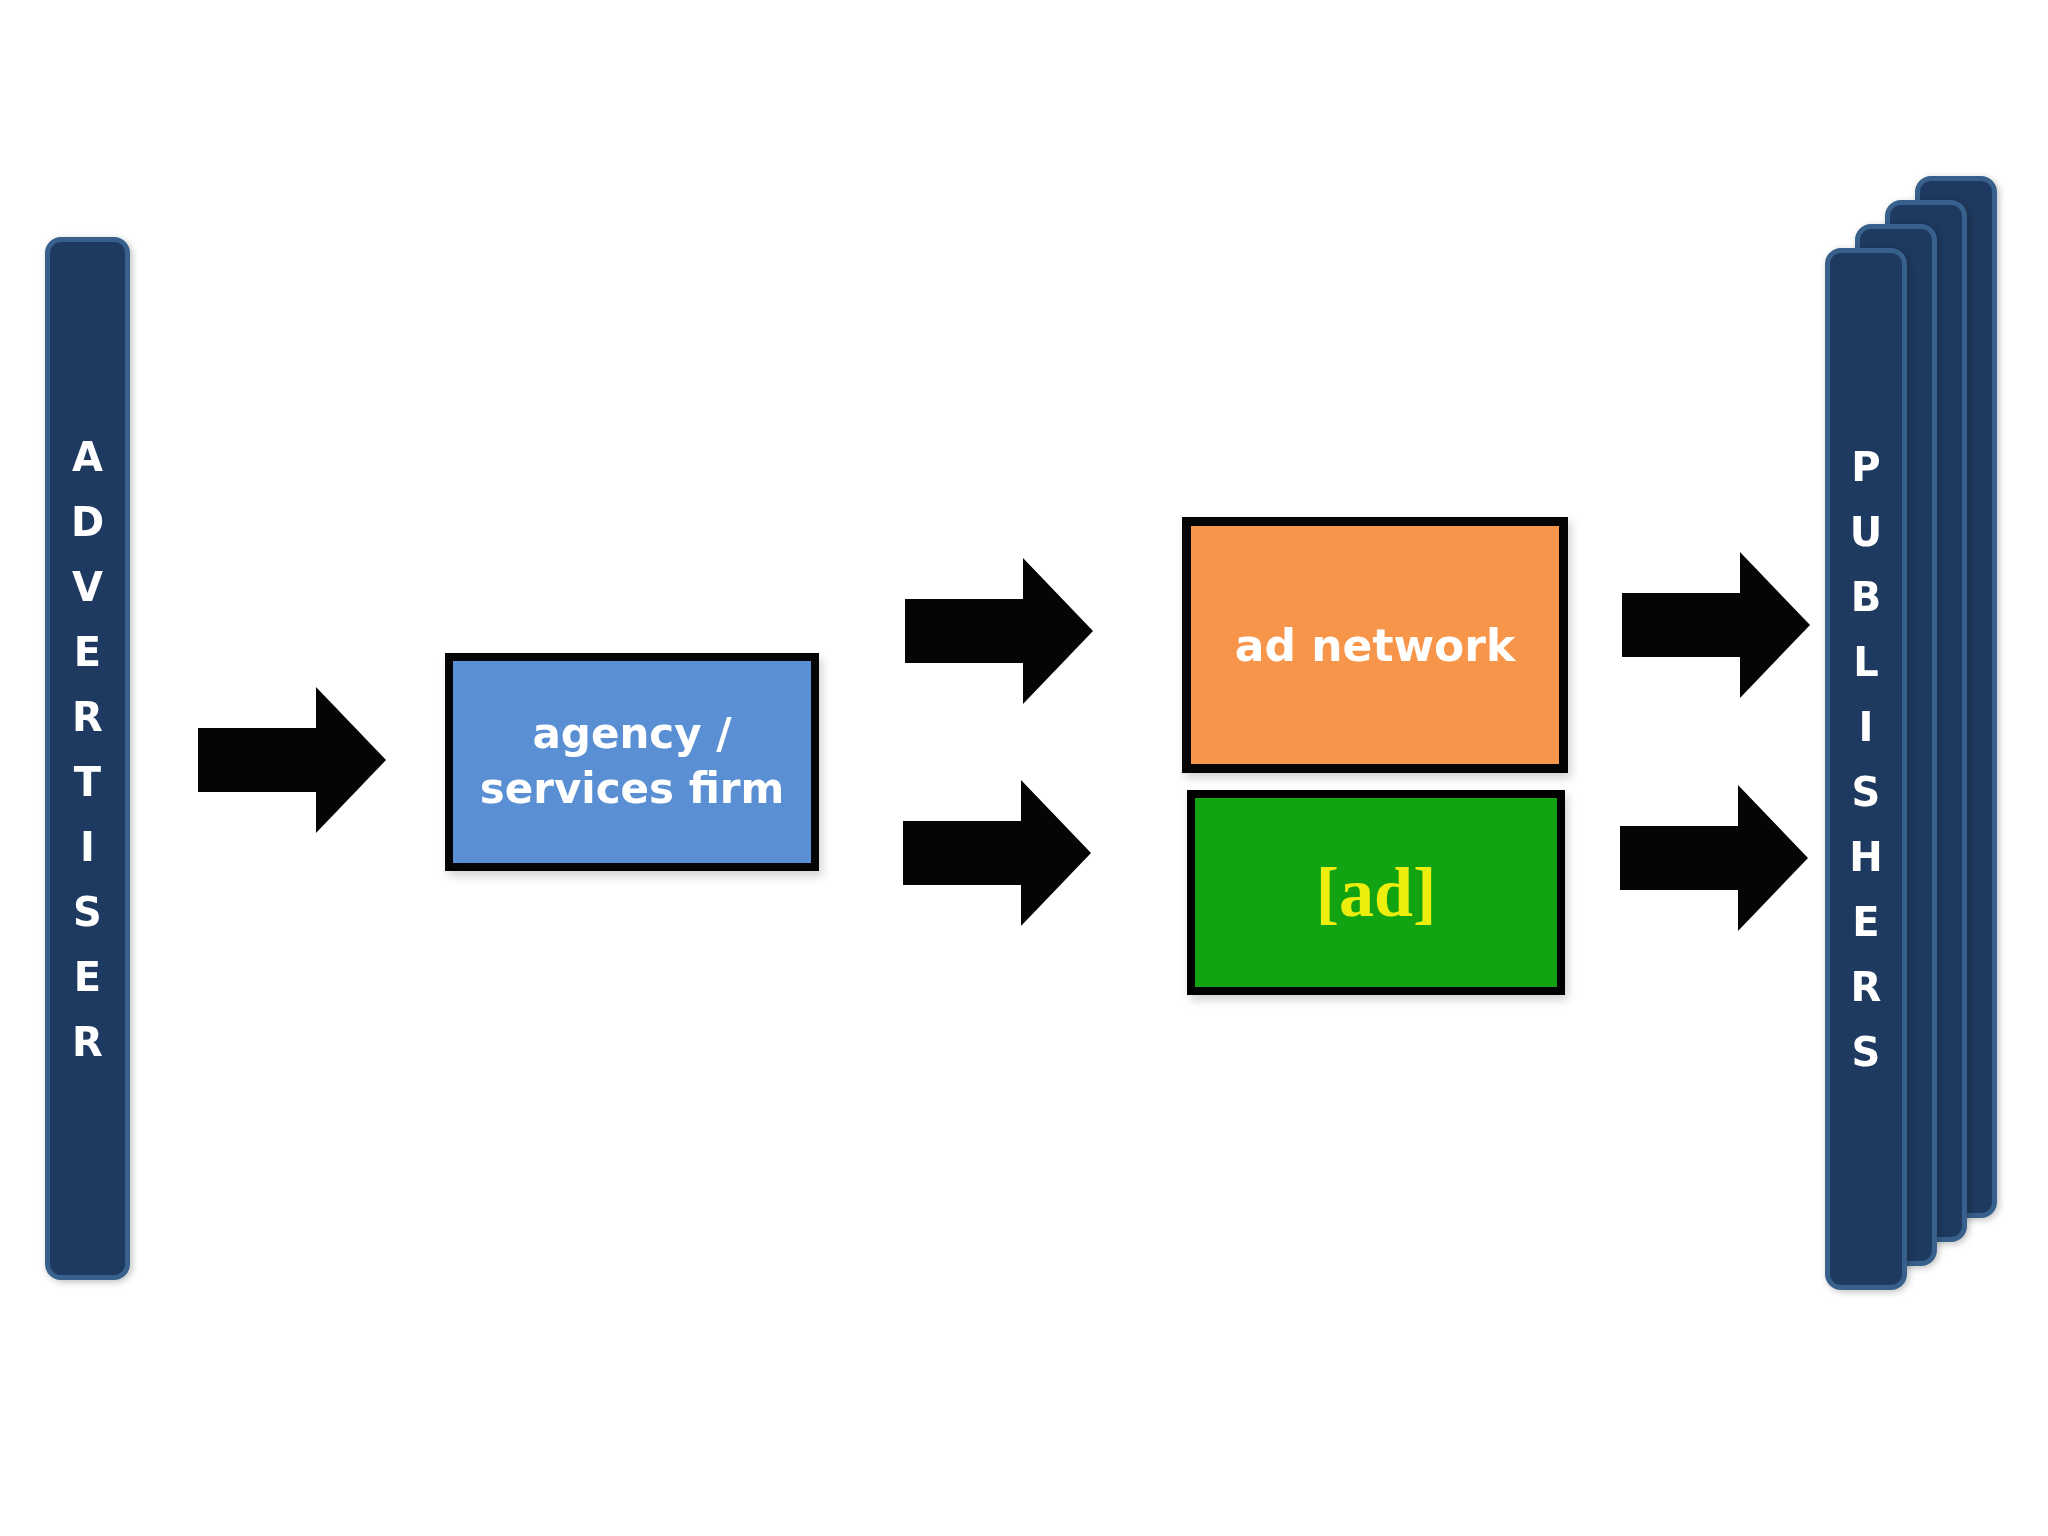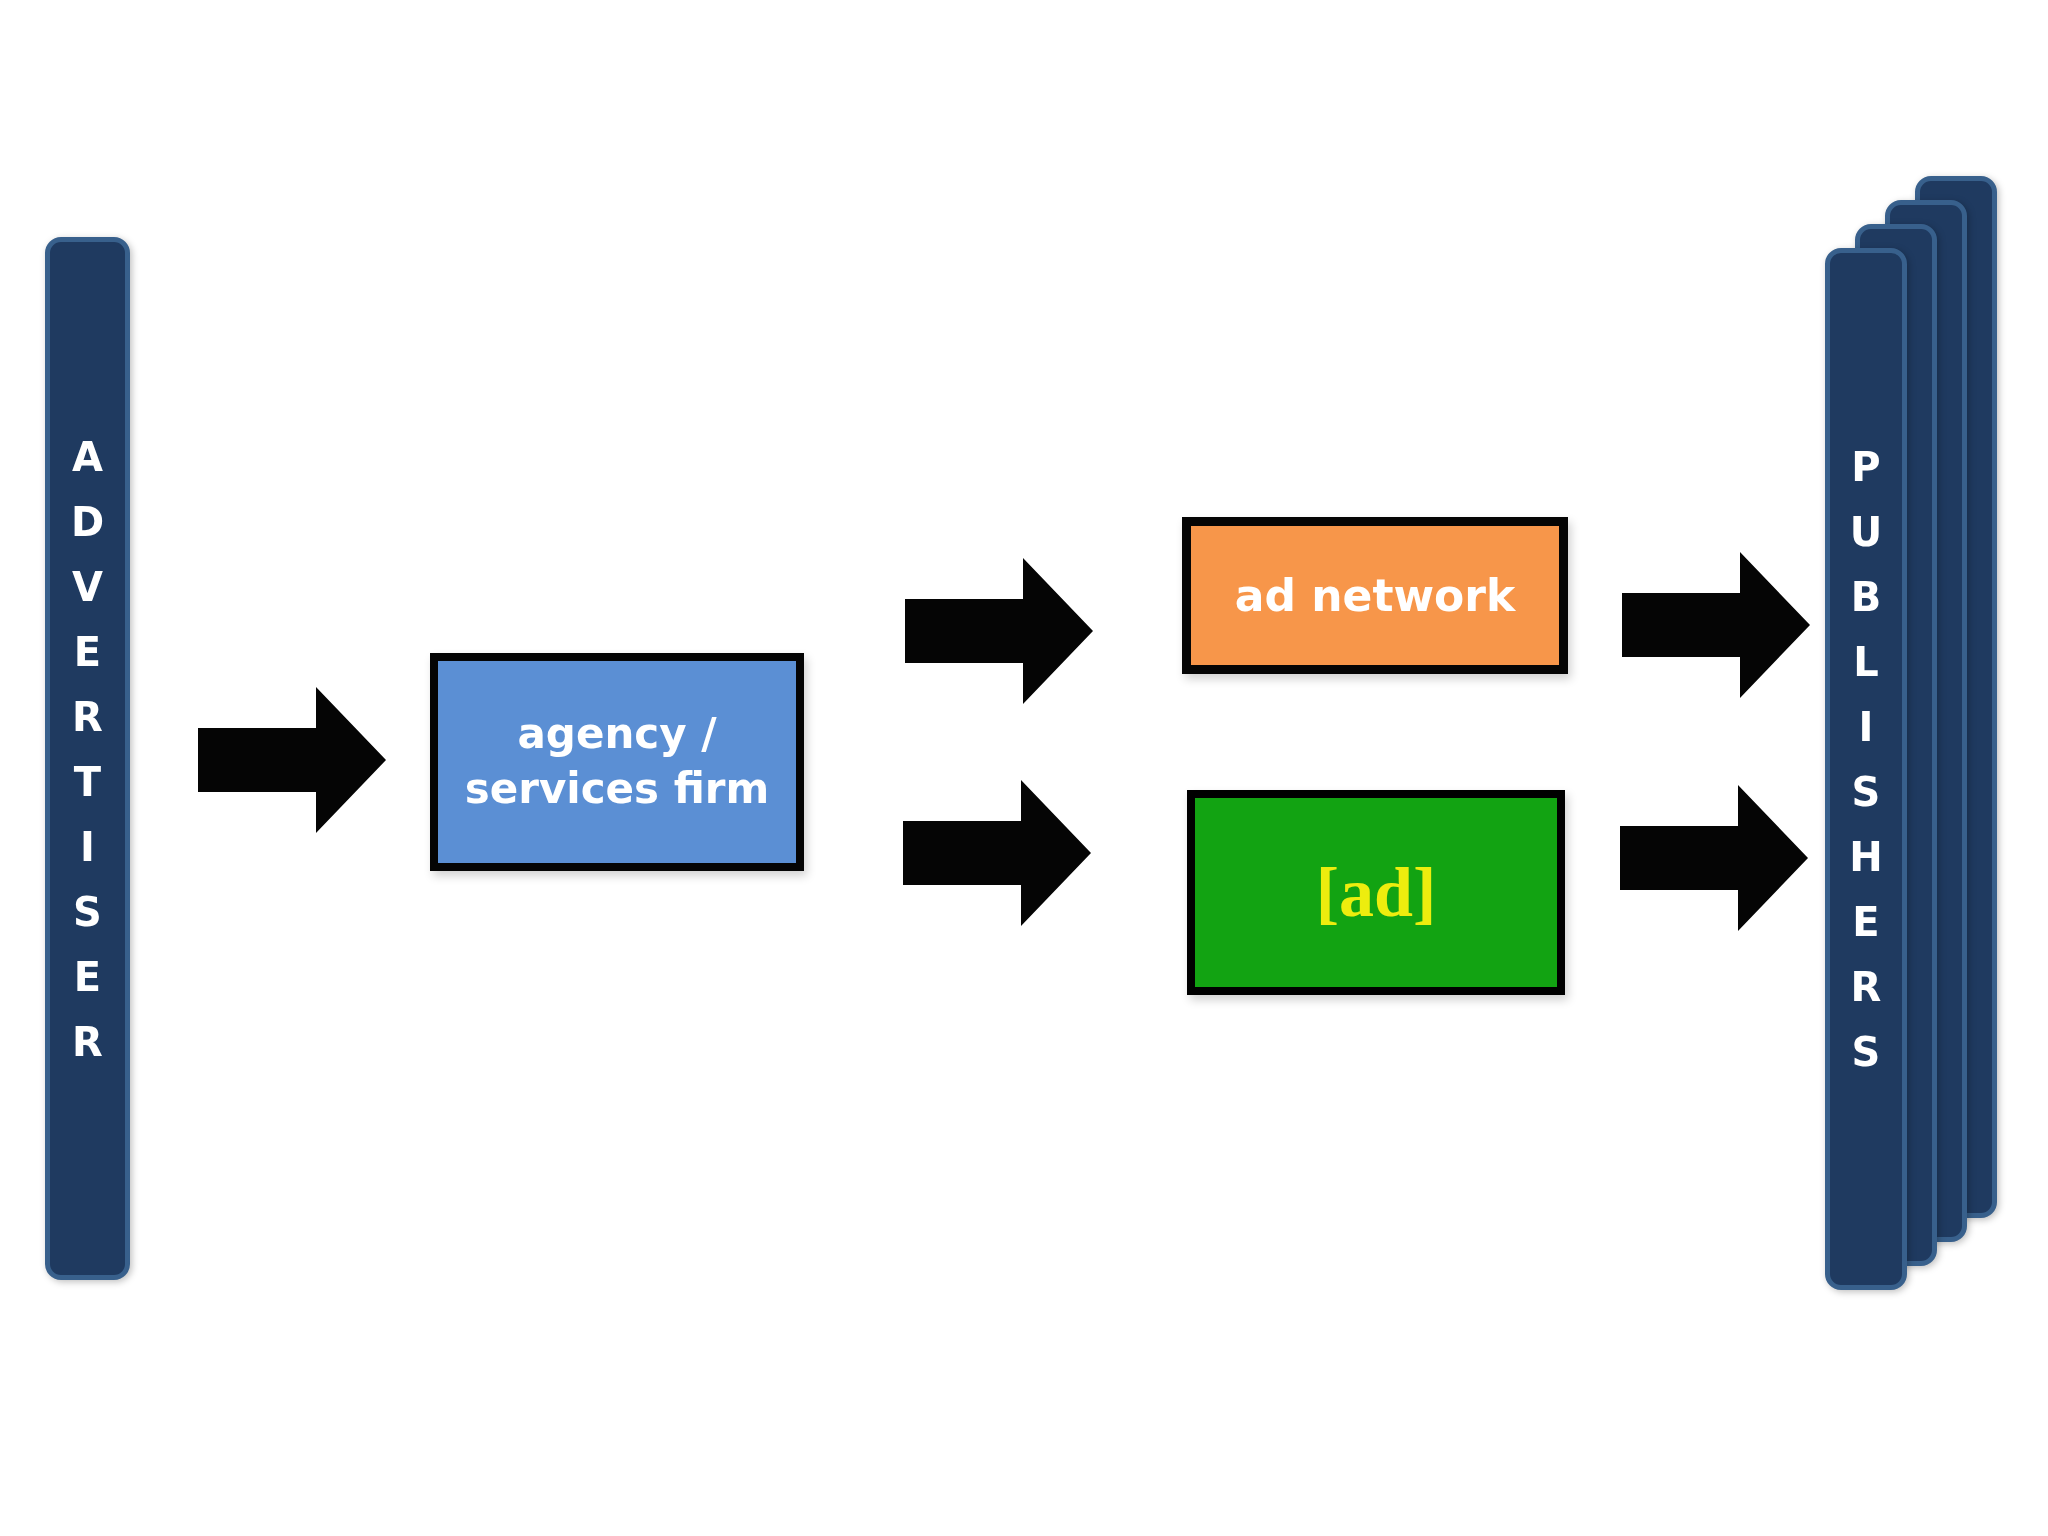--- a/index.html
+++ b/index.html
@@ -43,28 +43,28 @@
   .box {
     position:absolute;
     box-sizing:border-box;
     display:flex; align-items:center; justify-content:center;
     text-align:center;
     color:#ffffff;
     font-weight:bold;
     box-shadow:3px 5px 9px rgba(0,0,0,0.18);
   }
   .box-agency {
-    left:430px; top:653px; width:374px; height:218px;
+    left:445px; top:653px; width:374px; height:218px;
     background:#5B8FD4;
     border:8px solid #050505;
     font-size:42px; line-height:1.3;
     white-space:pre-line;
   }
   .box-adnetwork {
-    left:1182px; top:517px; width:386px; height:157px;
+    left:1182px; top:517px; width:386px; height:256px;
     background:#F7964A;
     border:9px solid #050505;
     font-size:44px;
   }
   .box-adunit {
     left:1187px; top:790px; width:378px; height:205px;
     background:#12A312;
     border:8px solid #000000;
     font-family:"Liberation Serif", serif;
     font-size:70px;

